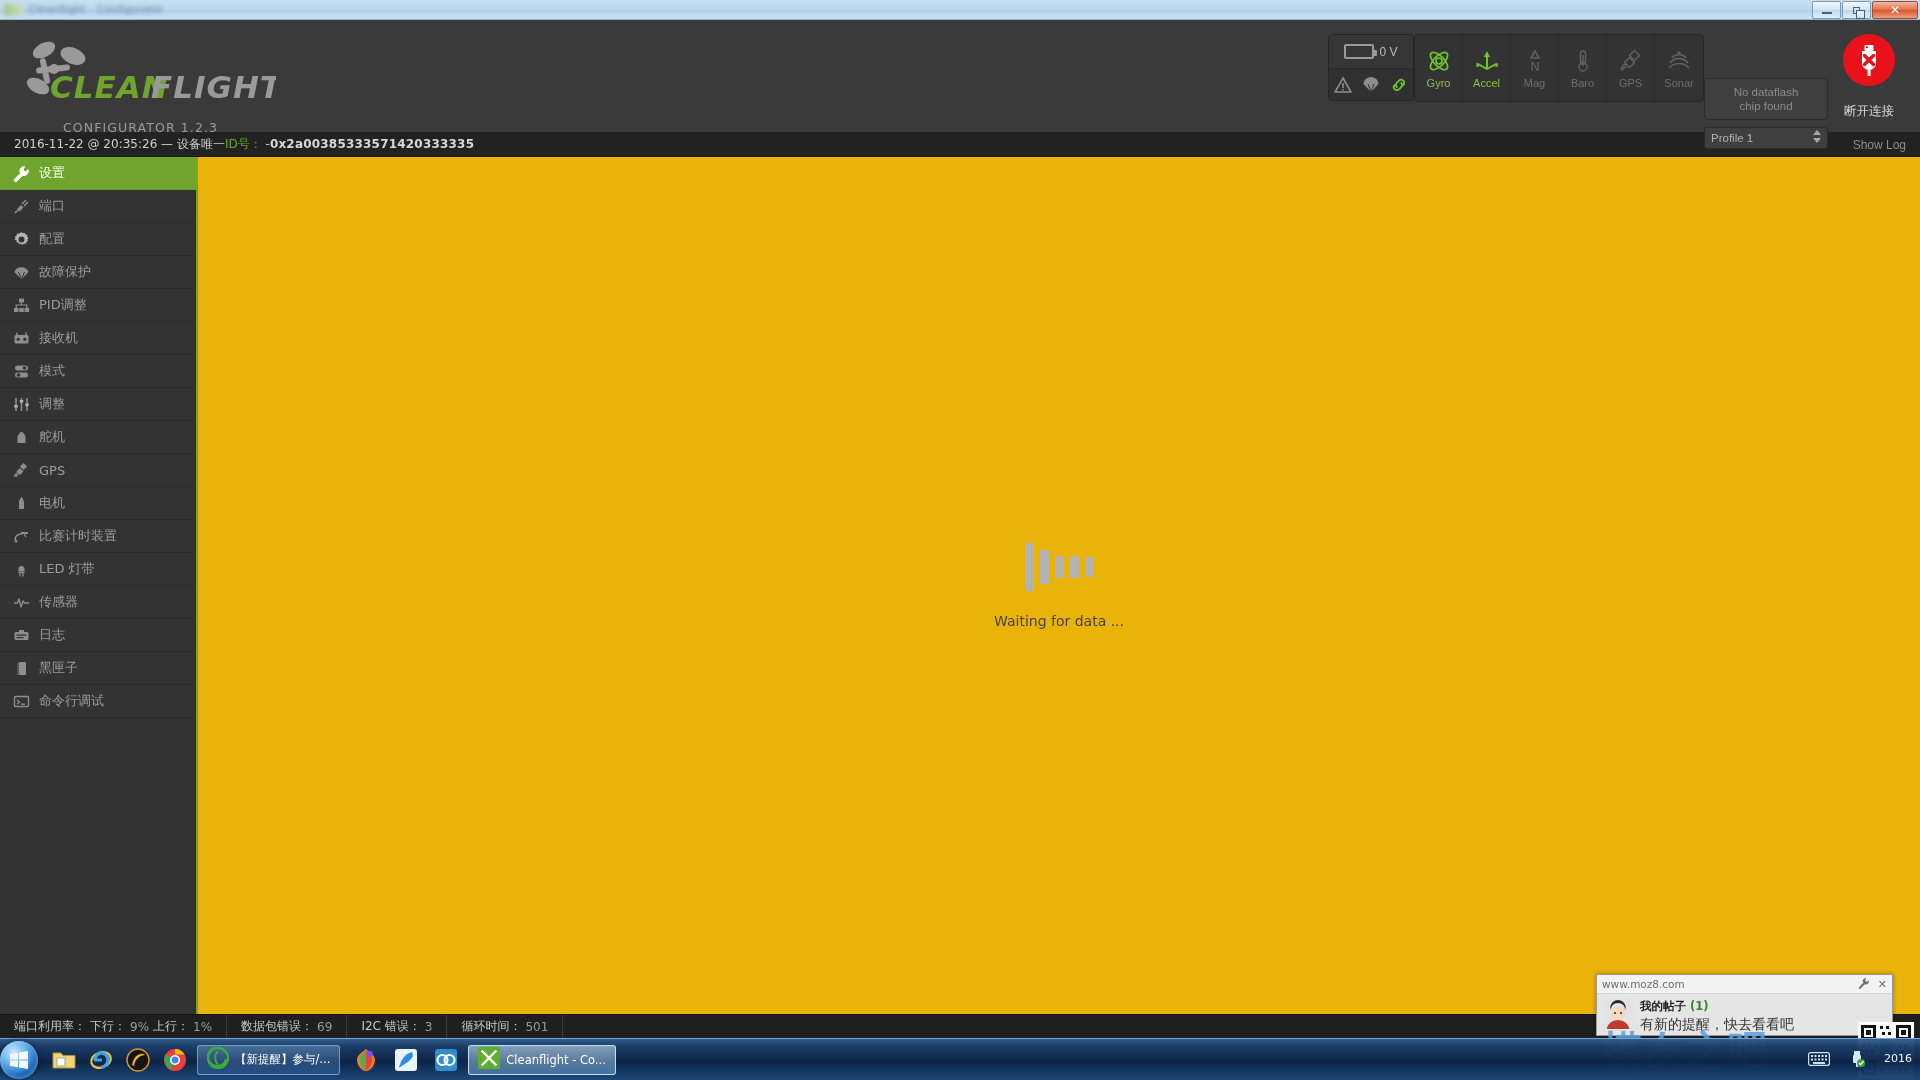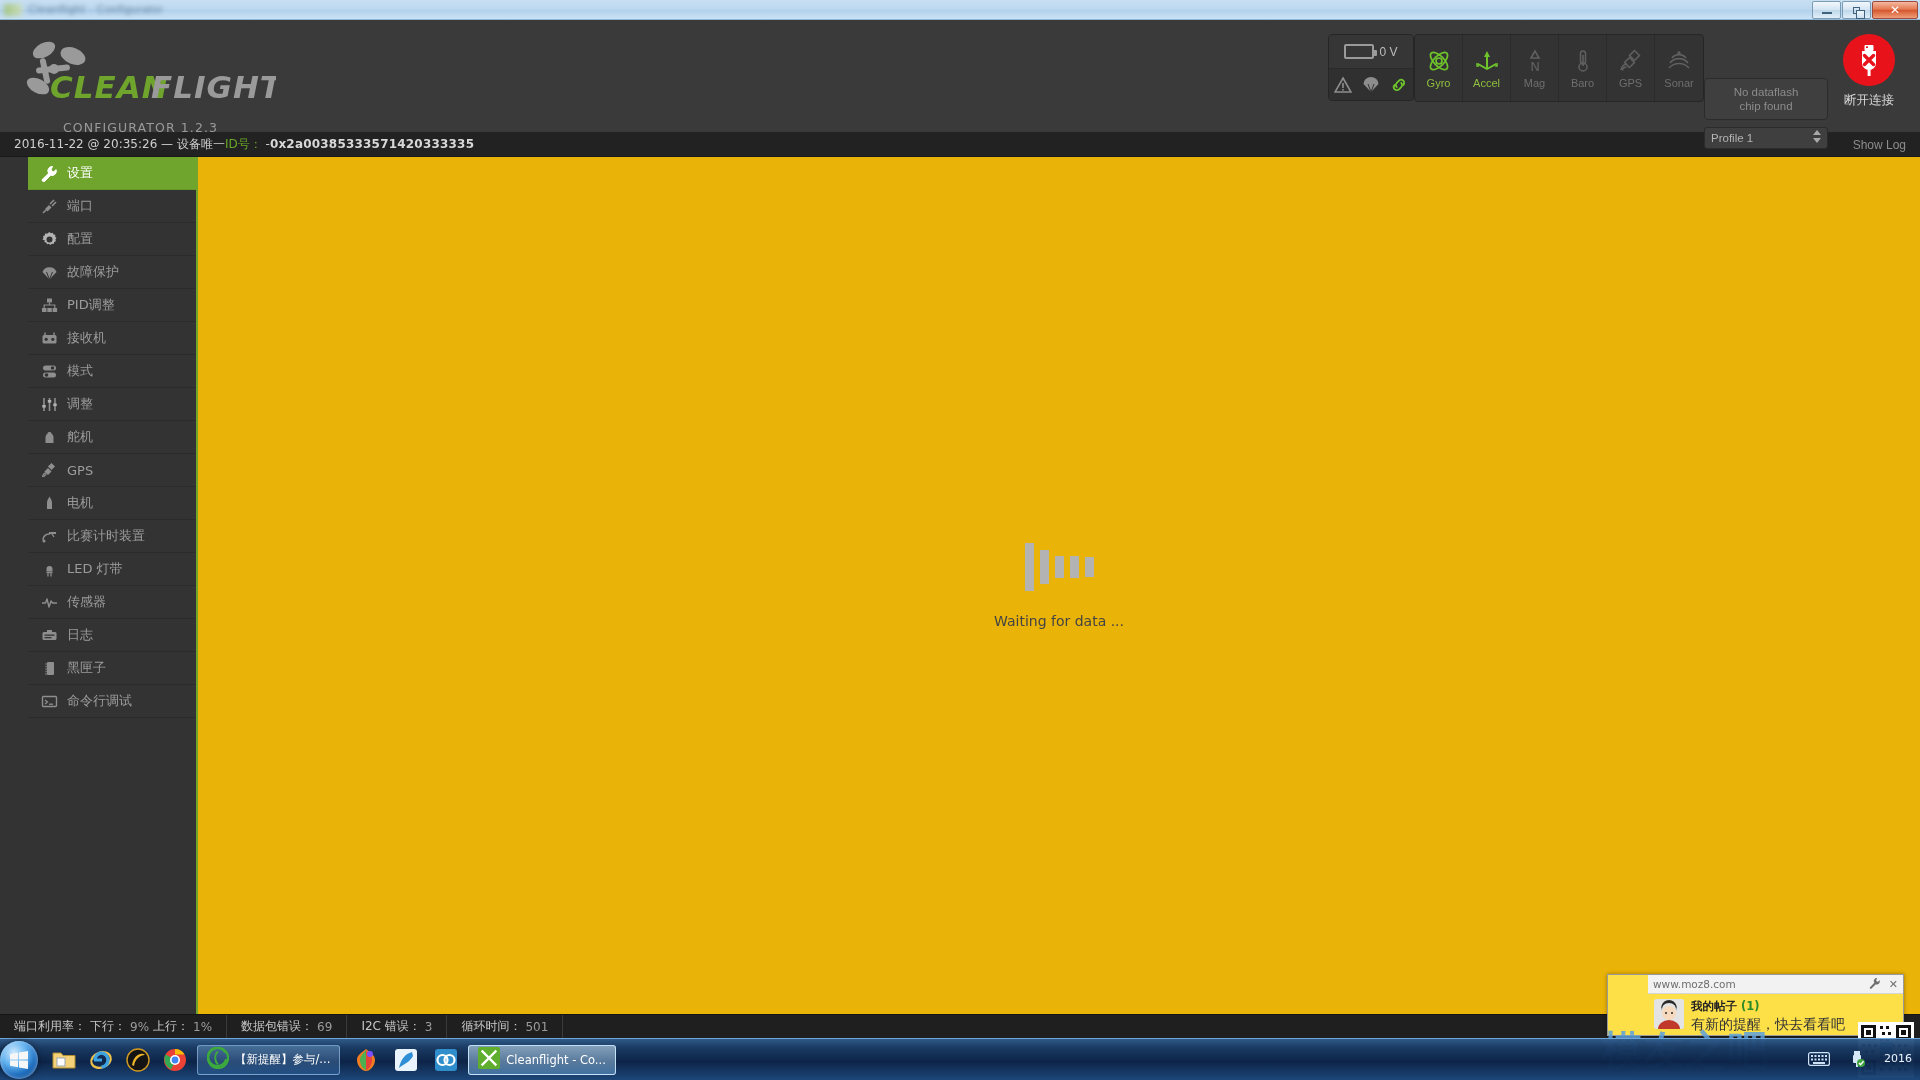--- a/index.html
+++ b/index.html
@@ -112,39 +112,38 @@
   .spinner { position:absolute; right: 6px; top: 2px; display:flex; flex-direction:column; line-height:0; }
   .spinner i { border-left: 4px solid transparent; border-right: 4px solid transparent; display:block; }
   .spinner .up { border-bottom: 5px solid #a9a9a9; margin-bottom: 3px; }
   .spinner .dn { border-top: 5px solid #a9a9a9; }
 
   .connect-col { display:flex; flex-direction:column; align-items:center; width: 74px; margin-left: 4px;}
   .connect-circle {
     width: 52px; height: 52px; border-radius: 50%; background: #e8131a;
     display:flex; align-items:center; justify-content:center;
   }
-  .connect-label { margin-top: 6px; font-size: 12.5px; color: #d7d7d7; font-family:"DejaVu Sans",sans-serif; }
+  .connect-label { margin-top: 17px; font-size: 12.5px; color: #d7d7d7; font-family:"DejaVu Sans",sans-serif; }
 
   
   .infobar {
     height: 24px; background: #222222; display: flex; align-items: center;
     padding: 0 14px; justify-content: space-between; border-bottom: 1px solid #191919;
   }
   .infobar .left { font-size: 12px; color: #cfcfcf; font-family:"DejaVu Sans",sans-serif; }
   .infobar .left .idlabel { color: #6aa829; }
   .infobar .left .idval { color: #d8d8d8; font-weight: bold; letter-spacing: .2px; }
   .infobar .right { font-size: 12px; color: #8d8d8d; }
 
   
   .body { position: relative; height: calc(1018px - 113px - 24px - 24px); display: flex; }
 
   .sidebar {
     width: 198px; background: #333333; border-right: 2px solid #6fa52c;
     overflow: hidden;
-    padding-left: 28px;
   }
   .nav-item {
     height: 33px; display: flex; align-items: center; gap: 9px; padding-left: 12px;
     border-bottom: 1px solid #2b2b2b;
     color: #9c9c9c; font-size: 13px;
     font-family: "DejaVu Sans", sans-serif;
   }
   .nav-item .ico { width: 18px; height: 18px; display:flex; align-items:center; justify-content:center; }
   .nav-item.active { background: #6fa52c; color: #ffffff; border-bottom-color:#66982a; }
   .nav-item.active .ico svg *, .nav-item.active .ico svg { fill: #ffffff; stroke: #ffffff; }
@@ -162,25 +161,24 @@
   .footer {
     height: 24px; background: #1f1f1f; display:flex; align-items:center;
     font-size: 12px; color: #c8c8c8; font-family:"DejaVu Sans",sans-serif;
     border-top: 1px solid #151515;
   }
   .fstat { padding: 0 14px; border-right: 1px solid #3a3a3a; height: 100%; display:flex; align-items:center; gap: 4px;}
   .fstat .num { color: #9b9b9b; }
 
   
   .toast {
-    position: absolute; right: 16px; bottom: 44px; width: 297px; height: 62px;
-    background: #fde047; border: 1px solid #9a9a9a;
+    position: absolute; right: 27px; bottom: 44px; width: 297px; height: 62px;
+    background: #e5e5e5; border: 1px solid #9a9a9a;
     box-shadow: 0 0 4px rgba(0,0,0,.35);
     font-family: "DejaVu Sans", sans-serif;
-    padding-left: 40px;
   }
   .toast-hd {
     height: 19px; background: #f2f2f2; border-bottom: 1px solid #d5d5d5;
     display:flex; align-items:center; padding: 0 5px; justify-content: space-between;
   }
   .toast-hd .url { font-size: 10.5px; color: #6e6e6e; }
   .toast-hd .acts { display:flex; gap: 8px; align-items:center; color:#6e6e6e; font-size: 11px;}
   .toast-bd { display:flex; gap: 7px; padding: 5px 6px; }
   .toast-avatar {
     width: 30px; height: 30px; border-radius: 3px; background: #d9d9d9; position: relative; overflow:hidden;

